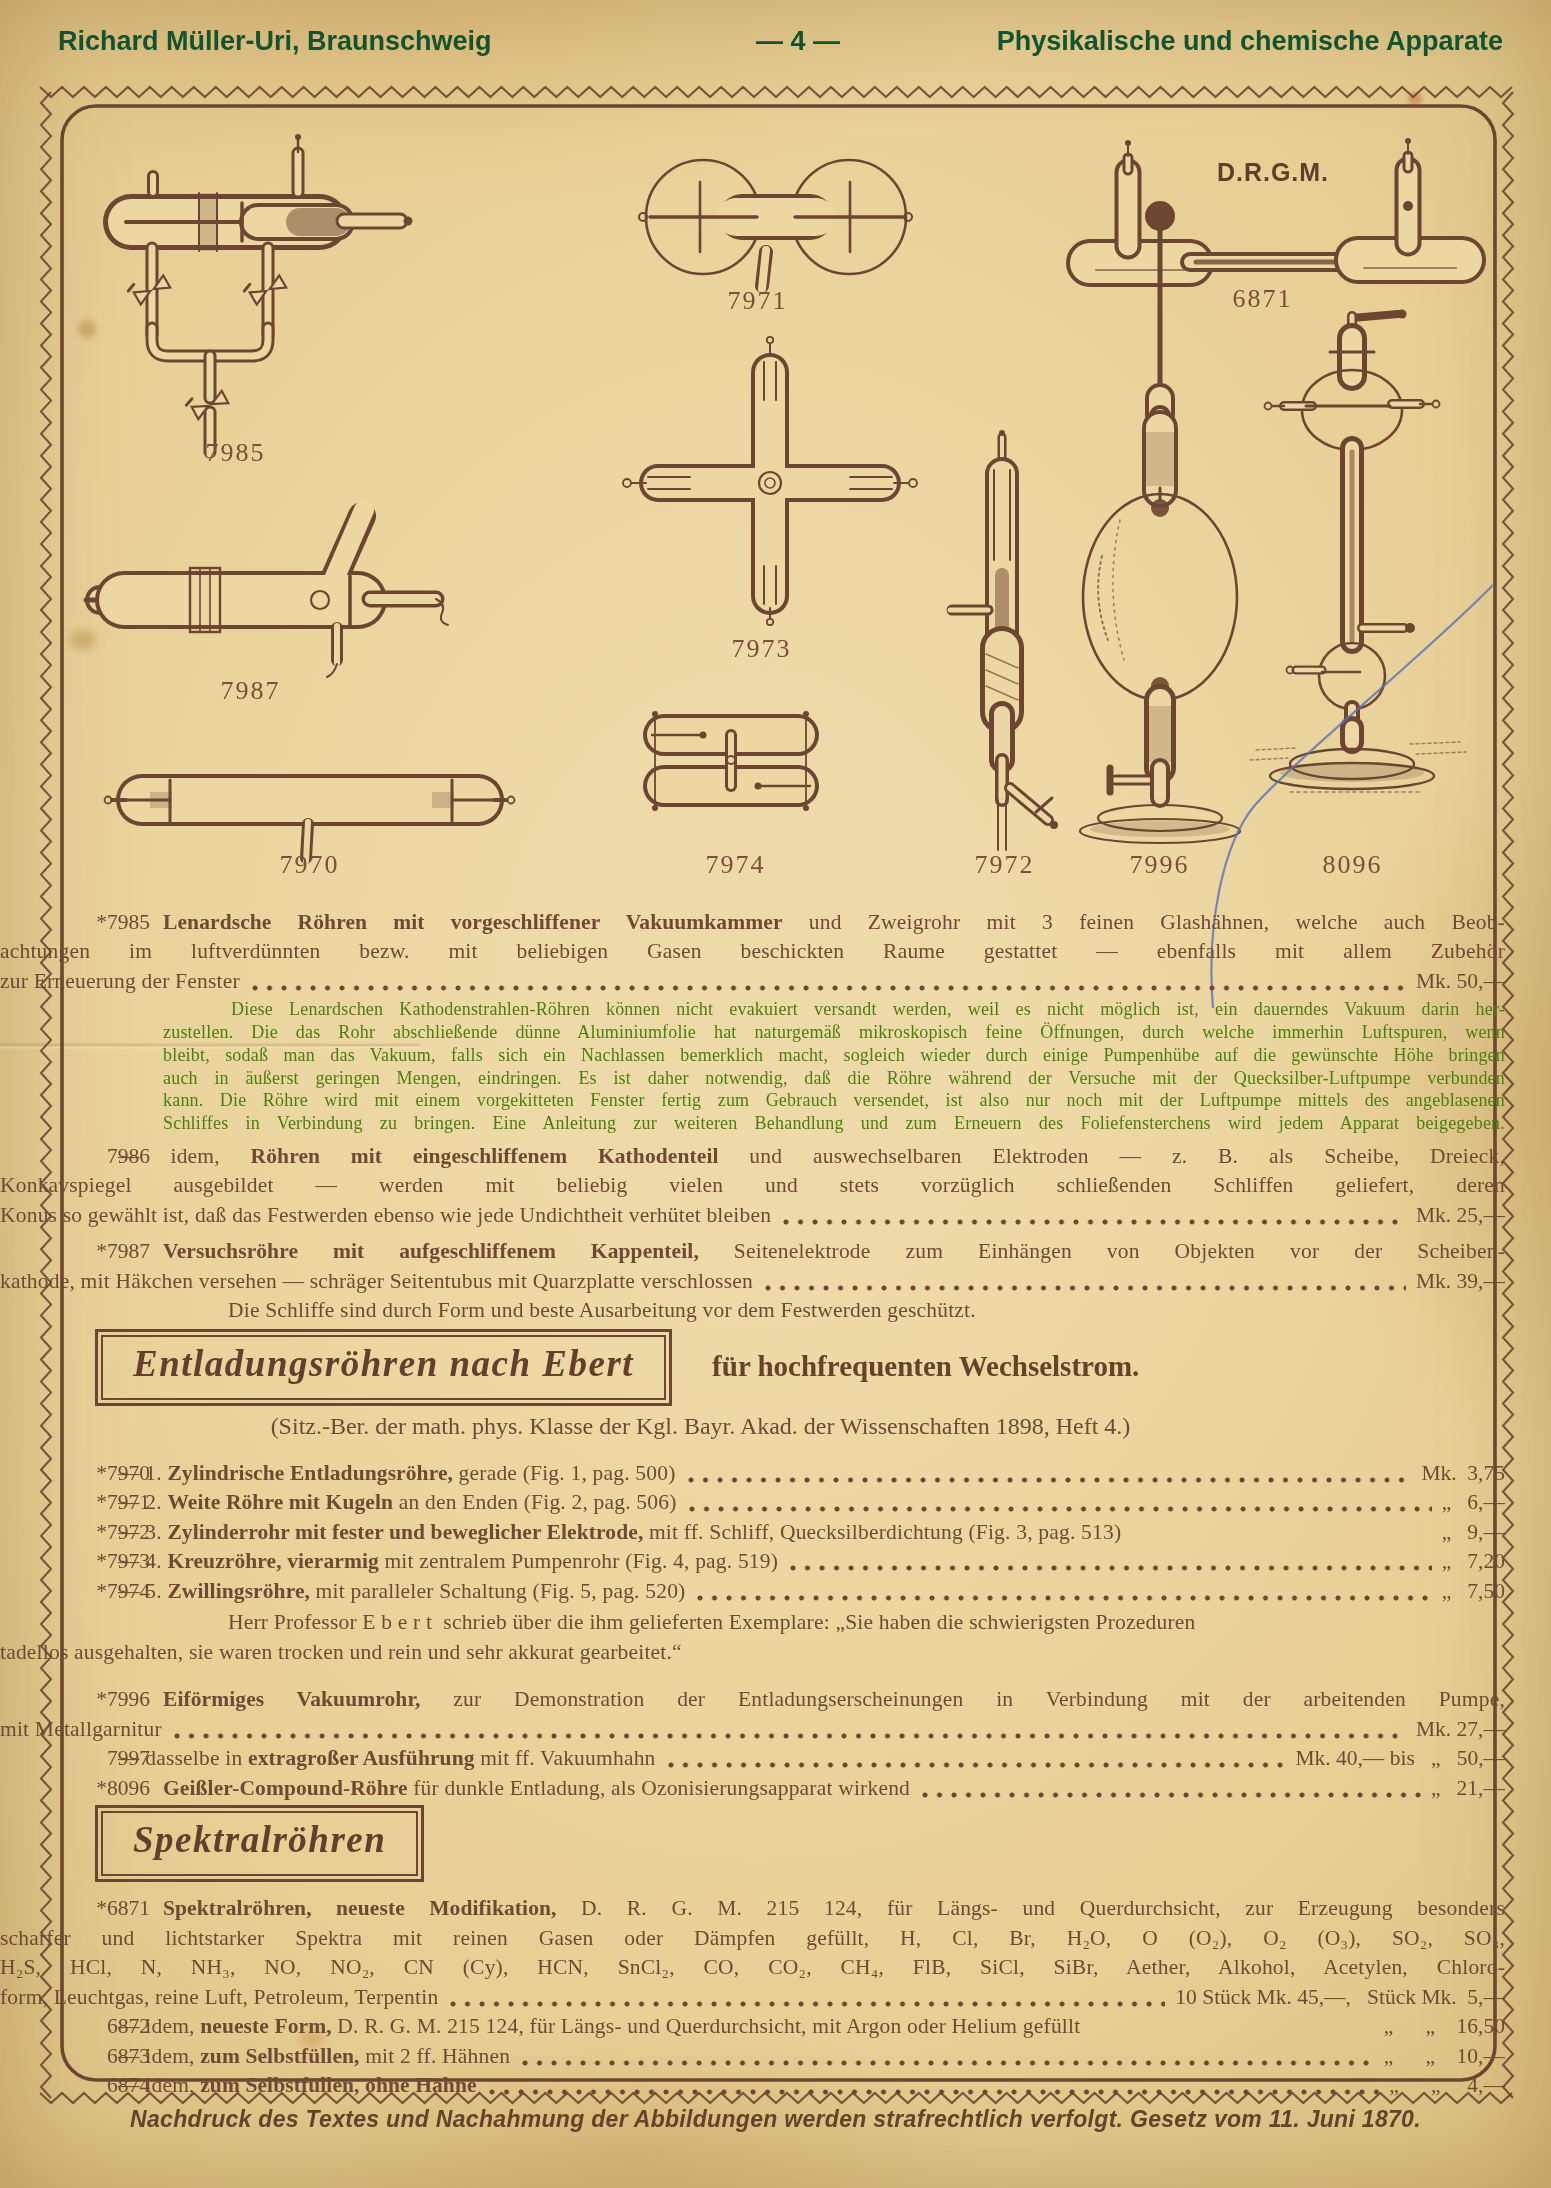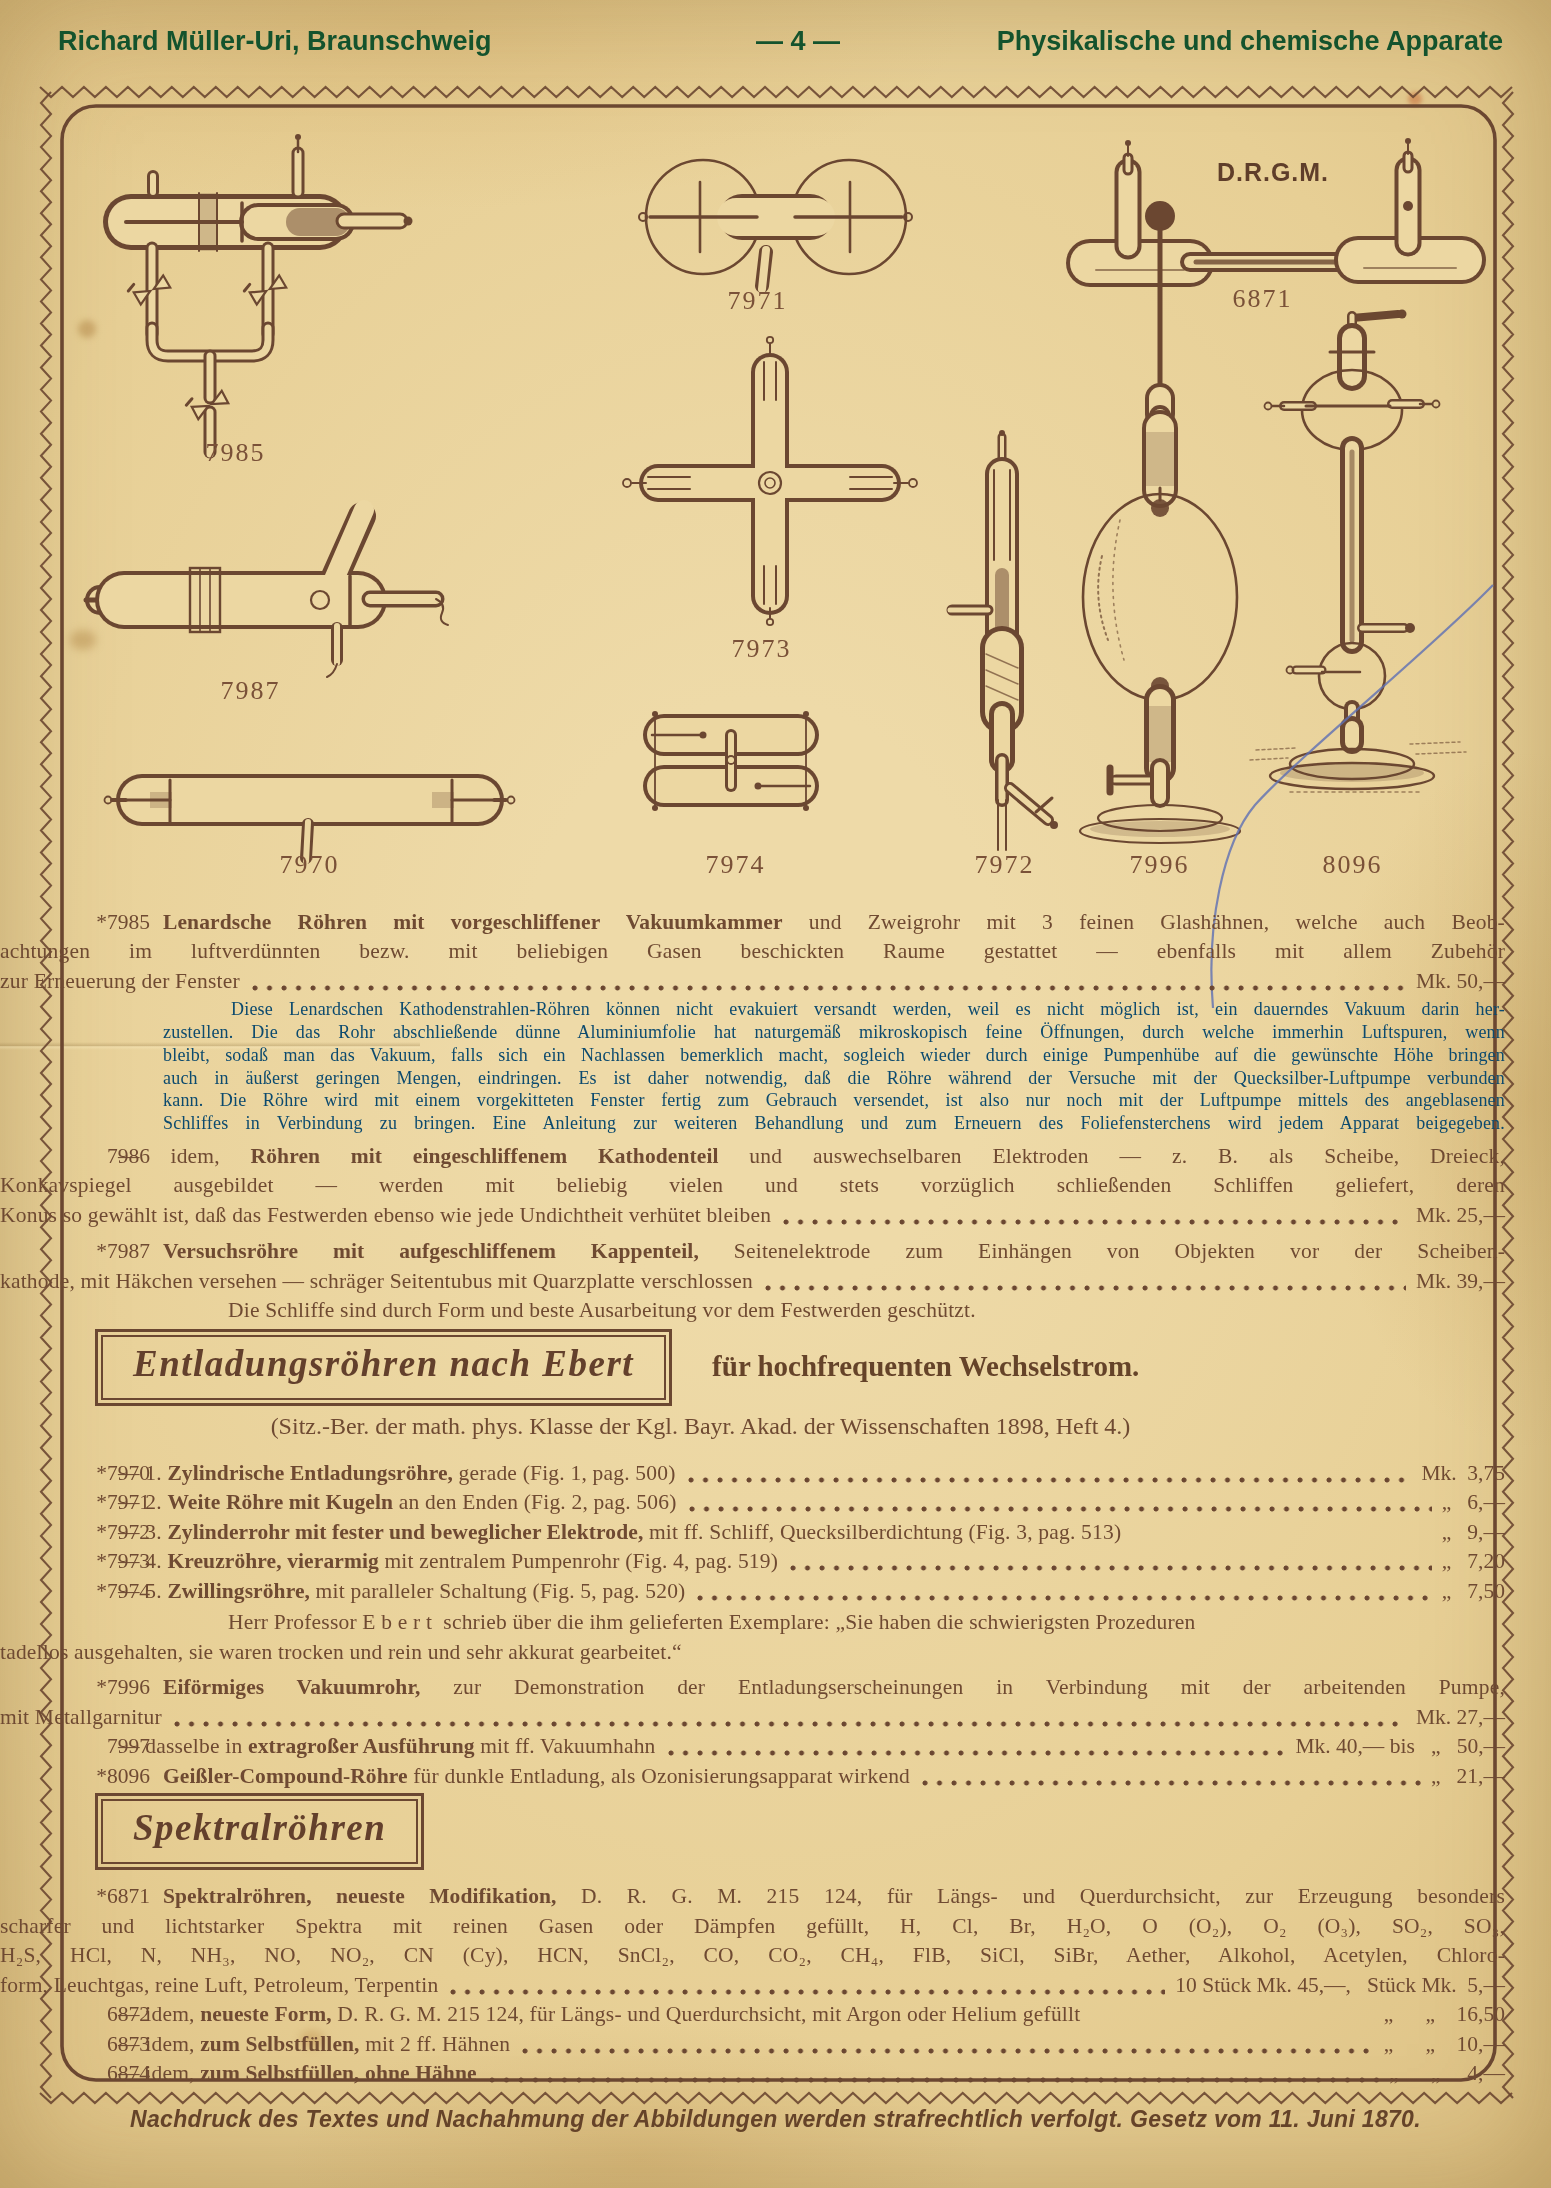--- a/index.html
+++ b/index.html
@@ -39,21 +39,21 @@
   .zz{stroke:var(--ink);stroke-width:2.1;fill:none;opacity:.9;}
   
   .figcap{position:absolute;width:95px;text-align:center;font-size:26px;letter-spacing:2px;color:var(--ink-soft);}
   .drgm{position:absolute;left:1198px;top:158px;width:150px;text-align:center;
     font-family:"Liberation Sans",sans-serif;font-weight:bold;font-size:25px;letter-spacing:1px;color:#5f3e2a;}
   
   #catalog{position:absolute;left:0;right:0;top:905px;}
   .entry{margin:0;}
   .row{display:flex;align-items:flex-end;padding-right:46px;position:relative;height:29.5px;
     font-size:21.5px;color:#6f4a32;}
-  .row.sm{height:22.8px;font-size:18px;color:#0c4a6e;}
+  .row.sm{height:22.8px;font-size:18px;color:#4d7c0f;}
   .t-main{padding-left:163px;}
   .t-cont{}
   .t-dash{padding-left:118px;}
   .t-indent{padding-left:228px;}
   .t-small{padding-left:163px;}
   .first .t{text-indent:68px;}
   .eid{position:absolute;left:58px;width:92px;text-align:right;white-space:pre;}
   .t{white-space:pre;letter-spacing:.2px;}
   .t.j{white-space:normal;flex:1;text-align:justify;text-align-last:justify;}
   .t b{font-weight:bold;letter-spacing:.1px;}
@@ -490,21 +490,21 @@
       </div>
     </div>
     <div class="entry" style="margin-top: 2px;">
       <div class="row t-indent">
         <span class="t">Herr Professor E b e r t  schrieb über die ihm gelieferten Exemplare: „Sie haben die schwierigsten Prozeduren</span>
       </div>
       <div class="row t-cont">
         <span class="t">tadellos ausgehalten, sie waren trocken und rein und sehr akkurat gearbeitet.“</span>
       </div>
     </div>
-    <div class="entry" style="margin-top: 6px;">
+    <div class="entry" style="margin-top: 18px;">
       <div class="row t-main">
         <span class="eid">*7996</span>
         <span class="t j"><b>Eiförmiges Vakuumrohr,</b> zur Demonstration der Entladungserscheinungen in Verbindung mit der arbeitenden Pumpe,</span>
       </div>
       <div class="row t-cont">
         <span class="t">mit Metallgarnitur</span>
         <span class="leader d"></span>
         <span class="price">Mk. 27,—</span>
       </div>
     </div>

